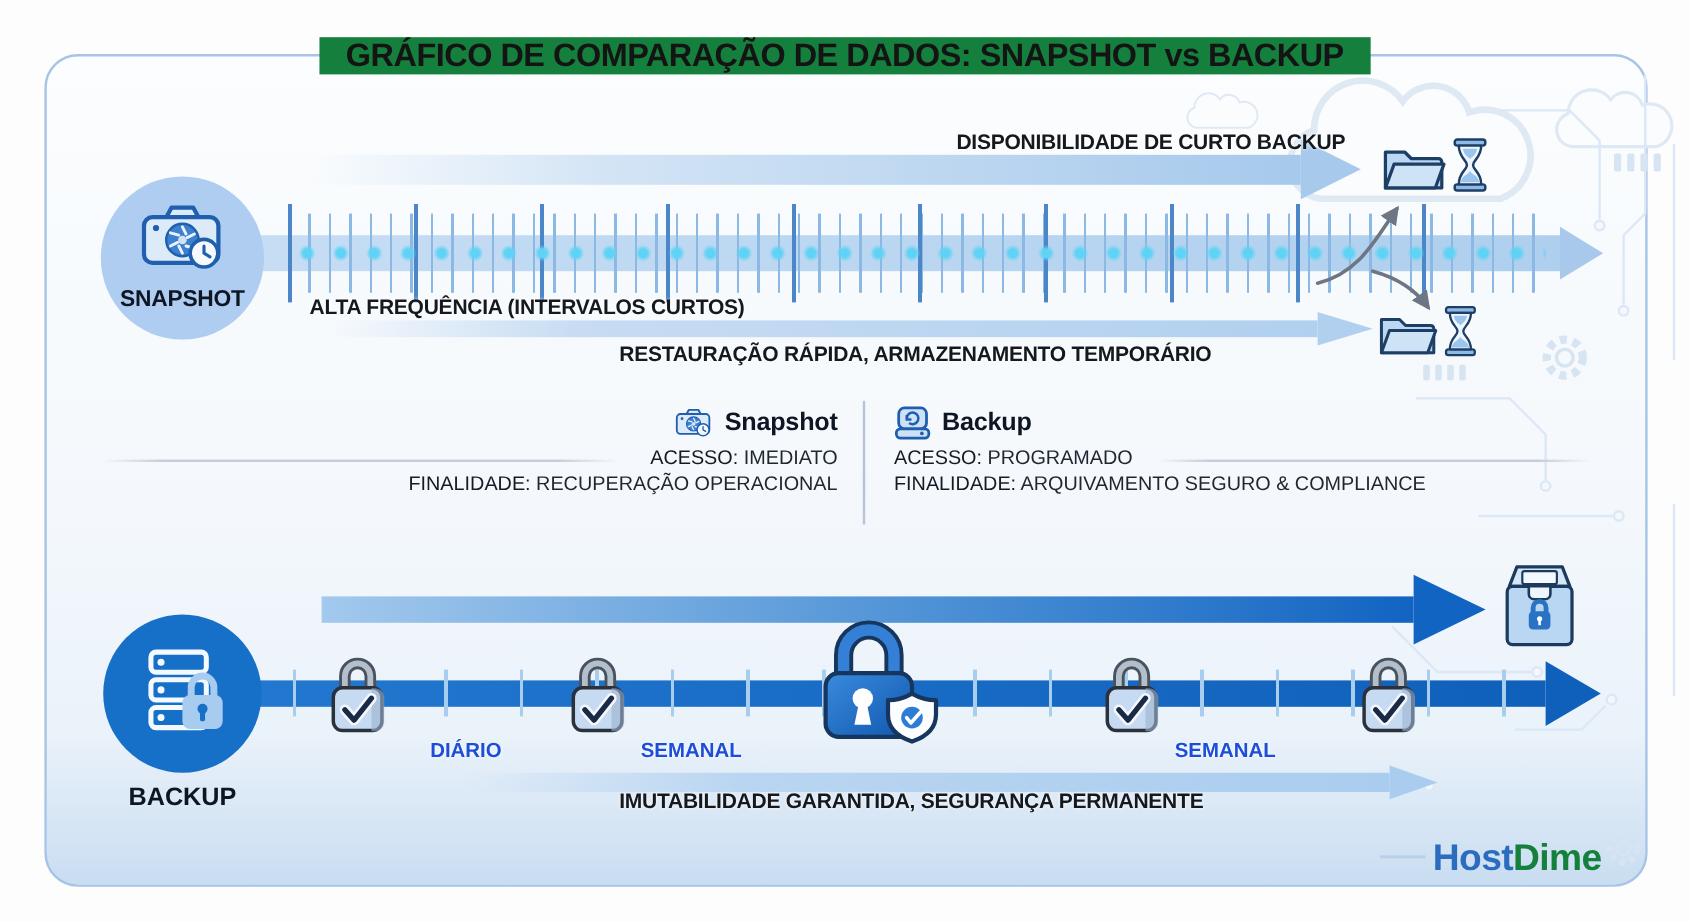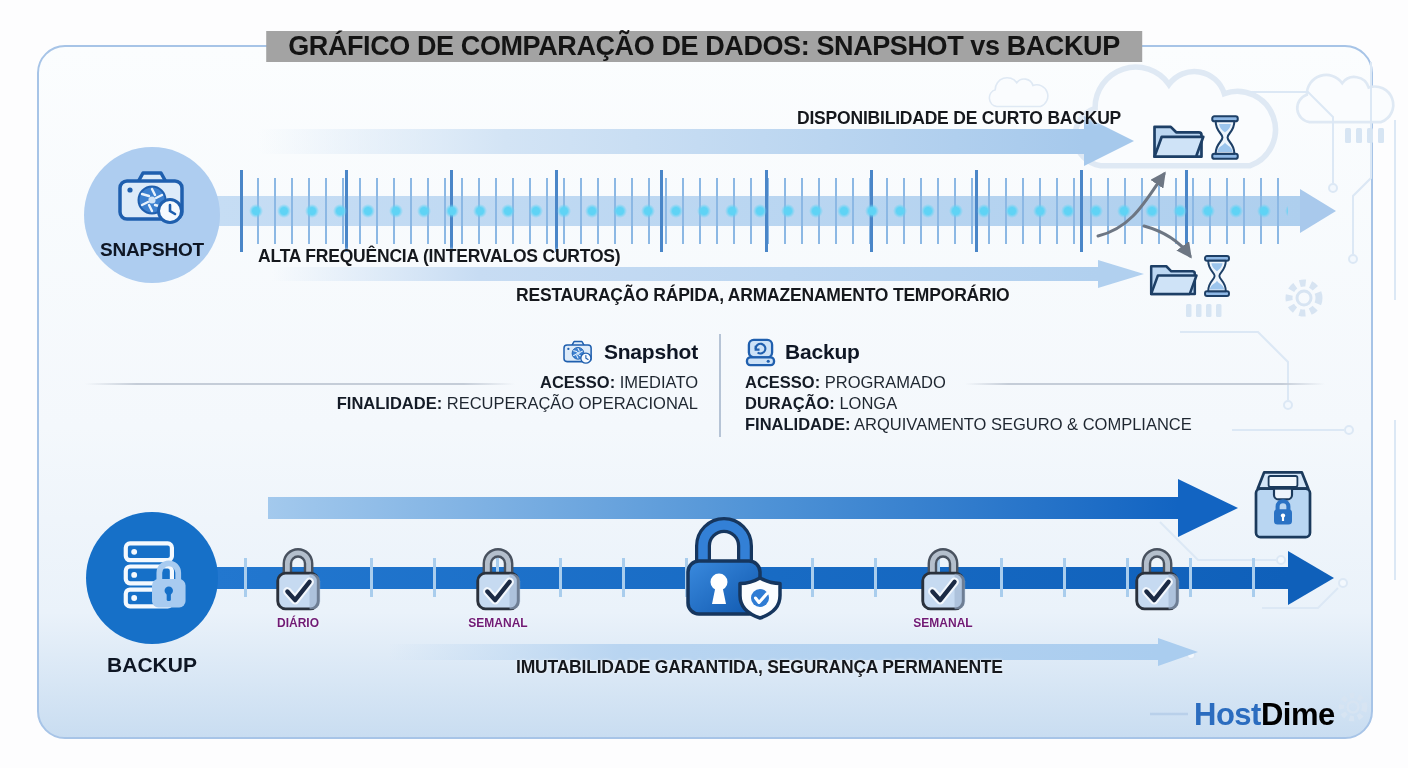--- a/index.html
+++ b/index.html
@@ -5,21 +5,21 @@
   html,body{margin:0;padding:0;background:#fdfdfe;}
   #canvas{position:relative;width:1408px;height:768px;overflow:hidden;
           font-family:"Liberation Sans","DejaVu Sans",sans-serif;}
   .abs{position:absolute;}
 
   
   #card{left:37px;top:45px;width:1332px;height:690px;border:2px solid #a7c4e7;
         border-radius:28px;background:linear-gradient(180deg,#fbfdfe 0%,#f4f8fc 55%,#eaf2fa 82%,#c9ddf1 100%);}
 
   
-  #title{left:50%;top:31px;transform:translateX(-50%);background:#a3a3a3;padding:0 22px;
+  #title{left:50%;top:31px;transform:translateX(-50%);background:#15803d;padding:0 22px;
          font-size:27px;font-weight:800;letter-spacing:-0.4px;color:#141414;white-space:nowrap;z-index:30;}
 
   
   .lbl{font-size:17.5px;font-weight:800;color:#15181d;letter-spacing:-0.2px;white-space:nowrap;z-index:7;
        text-shadow:0 0 3px rgba(255,255,255,.9);}
 
   
   .circle{border-radius:50%;z-index:6;display:flex;flex-direction:column;align-items:center;}
   #snap-circle{left:84px;top:147px;width:136px;height:136px;background:#aecdf0;}
   #bk-circle{left:86px;top:512px;width:132px;height:132px;background:#1670c8;}
@@ -69,32 +69,32 @@
   .rule{height:2px;background:linear-gradient(90deg,rgba(197,205,216,0),#c5cdd8 12%,#c5cdd8 88%,rgba(197,205,216,0));z-index:2;}
   #rule-left{left:85px;top:383px;width:430px;}
   #rule-right{left:965px;top:383px;width:360px;}
   .cmp-col{z-index:7;}
   #cmp-snapshot{left:300px;top:336px;width:398px;text-align:right;}
   #cmp-backup{left:745px;top:336px;width:440px;text-align:left;}
   .cmp-head{display:flex;align-items:center;gap:9px;height:32px;margin-bottom:4px;}
   #cmp-snapshot .cmp-head{justify-content:flex-end;}
   .cmp-head-text{font-size:21px;font-weight:800;color:#0e1624;letter-spacing:-0.2px;}
   .cmp-row{font-size:16.5px;line-height:21px;color:#1e2630;white-space:nowrap;}
-  .cmp-row b{font-weight:700;color:#141b26;}
-
-  
-  .milestone{width:240px;text-align:center;font-size:12px;font-weight:800;color:#701a75;z-index:7;white-space:nowrap;
+  .cmp-row b{font-weight:400;color:#141b26;}
+
+  
+  .milestone{width:240px;text-align:right;font-size:17px;font-weight:800;color:#1d4ed8;z-index:7;white-space:nowrap;
              text-shadow:0 0 3px rgba(255,255,255,.9);}
 
   
   .icon{z-index:5;}
 
   
   #logo{left:1194px;top:697px;font-size:31px;font-weight:800;letter-spacing:-0.5px;z-index:7;white-space:nowrap;}
-  #logo .host{color:#2b6cbf;} #logo .dime{color:#000000;}
+  #logo .host{color:#2b6cbf;} #logo .dime{color:#15803d;}
 </style>
 </head>
 <body>
 
 <div id="canvas">
 
   <svg width="0" height="0" style="position:absolute">
     <defs>
       <linearGradient id="gBigLock" x1="0" y1="0" x2="1" y2="1">
         <stop offset="0" stop-color="#3a8ade"></stop>
@@ -309,24 +309,20 @@
       <svg width="31" height="29" viewBox="0 0 32 30">
           <use href="#sym-drive"></use>
         </svg>
       <span class="cmp-head-text">Backup</span>
     </div>
     <div class="cmp-row">
       <b>ACESSO:</b>
       <span>PROGRAMADO</span>
     </div>
     <div class="cmp-row">
-      <b>DURAÇÃO:</b>
-      <span>LONGA</span>
-    </div>
-    <div class="cmp-row">
       <b>FINALIDADE:</b>
       <span>ARQUIVAMENTO SEGURO &amp; COMPLIANCE</span>
     </div>
   </div>
 
   <div class="abs band" id="ret-band"></div>
   <div class="abs head" id="ret-head"></div>
   <svg class="abs icon" style="left:1247px;top:461px" width="72" height="84">
       <use href="#sym-archive"></use>
     </svg>

